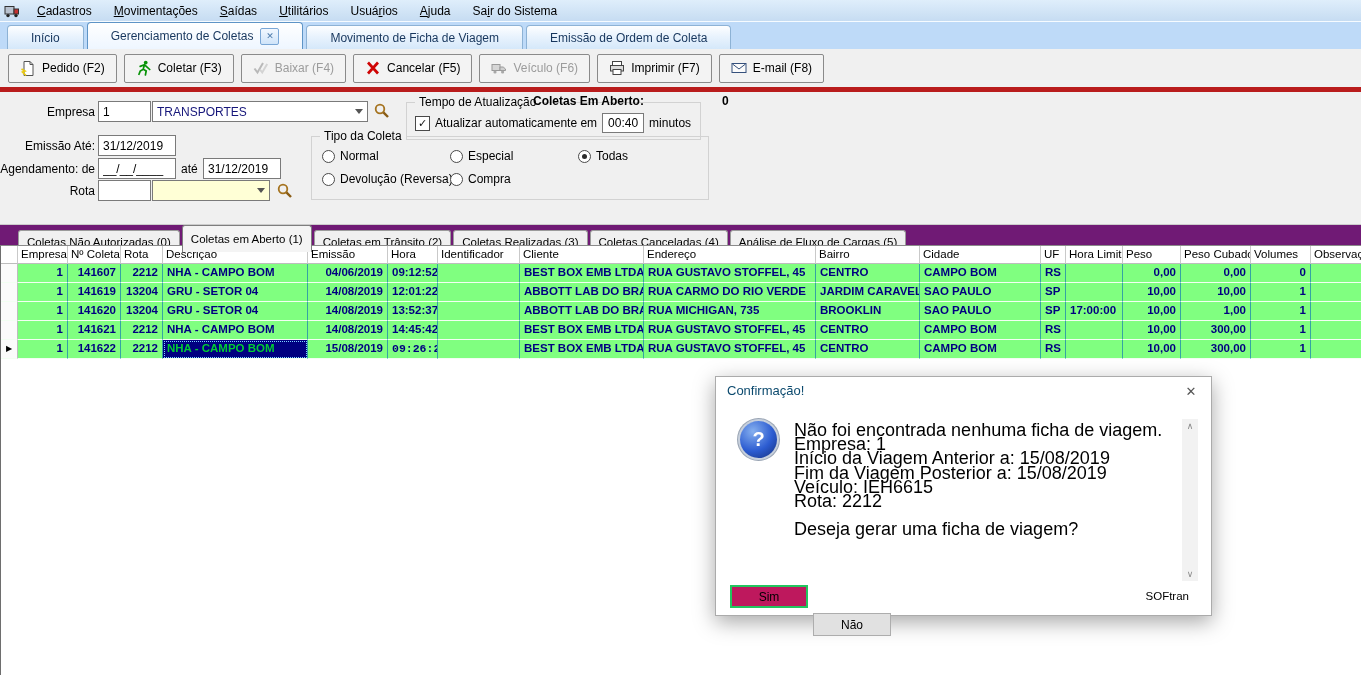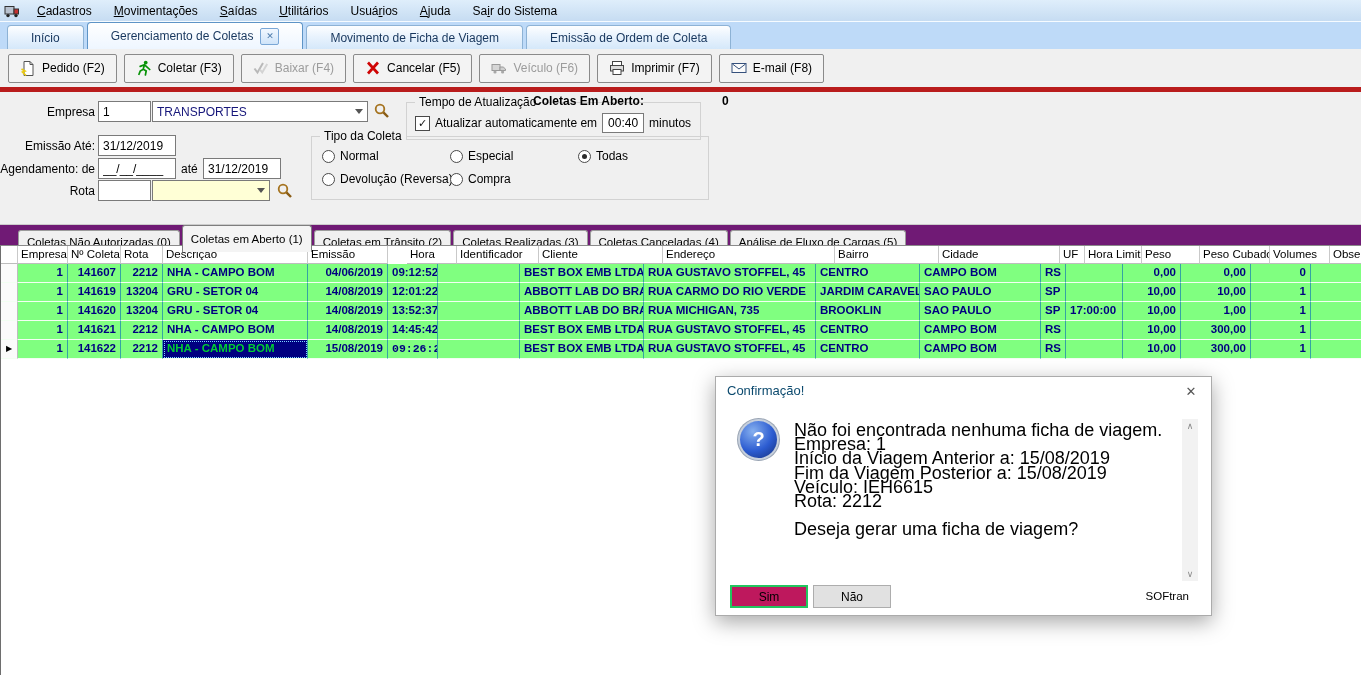--- a/index.html
+++ b/index.html
@@ -274,21 +274,21 @@
   </div>
 
 <div class="grid">
   <div class="ghead" id="ghead">
       <div class="hcell" style="width: 17px; flex: 0 0 auto;"></div>
       <div class="hcell" style="width: 50px; flex: 0 0 auto;">Empresa</div>
       <div class="hcell" style="width: 53px; flex: 0 0 auto;">Nº Coleta</div>
       <div class="hcell" style="width: 42px; flex: 0 0 auto;">Rota</div>
       <div class="hcell" style="width: 145px; flex: 0 0 auto;">Descrição</div>
       <div class="hcell" style="width: 80px; flex: 0 0 auto;">Emissão</div>
-      <div class="hcell" style="width: 50px; flex: 0 0 auto; margin-left: 19px;">Hora</div>
+      <div class="hcell" style="width: 50px; flex: 0 0 auto;">Hora</div>
       <div class="hcell" style="width: 82px; flex: 0 0 auto;">Identificador</div>
       <div class="hcell" style="width: 124px; flex: 0 0 auto;">Cliente</div>
       <div class="hcell" style="width: 172px; flex: 0 0 auto;">Endereço</div>
       <div class="hcell" style="width: 104px; flex: 0 0 auto;">Bairro</div>
       <div class="hcell" style="width: 121px; flex: 0 0 auto;">Cidade</div>
       <div class="hcell" style="width: 25px; flex: 0 0 auto;">UF</div>
       <div class="hcell" style="width: 57px; flex: 0 0 auto;">Hora Limite</div>
       <div class="hcell" style="width: 58px; flex: 0 0 auto;">Peso</div>
       <div class="hcell" style="width: 70px; flex: 0 0 auto;">Peso Cubado</div>
       <div class="hcell" style="width: 60px; flex: 0 0 auto;">Volumes</div>
@@ -411,16 +411,16 @@
       <div>Rota: 2212</div>
       <div>&nbsp;</div>
       <div>Deseja gerar uma ficha de viagem?</div>
     </div>
   <div class="dlg-scroll" id="dlgScroll">
       <div class="arr" style="top: 0px;">∧</div>
       <div class="arr" style="bottom: 0px;">∨</div>
     </div>
   <div id="dlgBtns">
       <div class="dlg-btn default" style="left: 14px;">Sim</div>
-      <div class="dlg-btn" style="left: 97px;">Não</div>
+      <div class="dlg-btn" style="left: 97px; margin-top: 28px;">Não</div>
     </div>
   <div class="dlg-brand">SOFtran</div>
 </div>
 
 </body></html>

